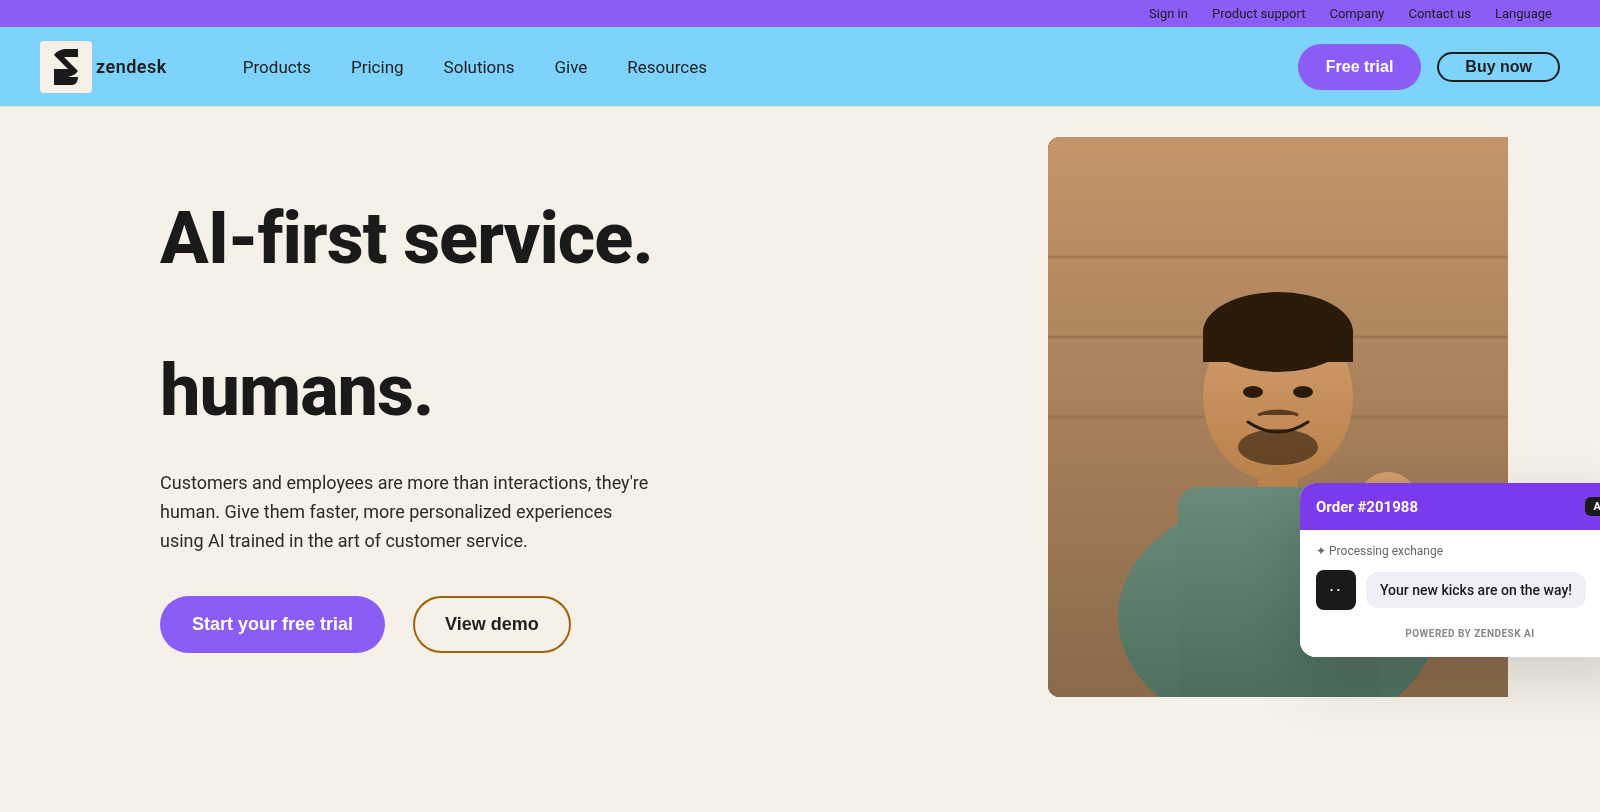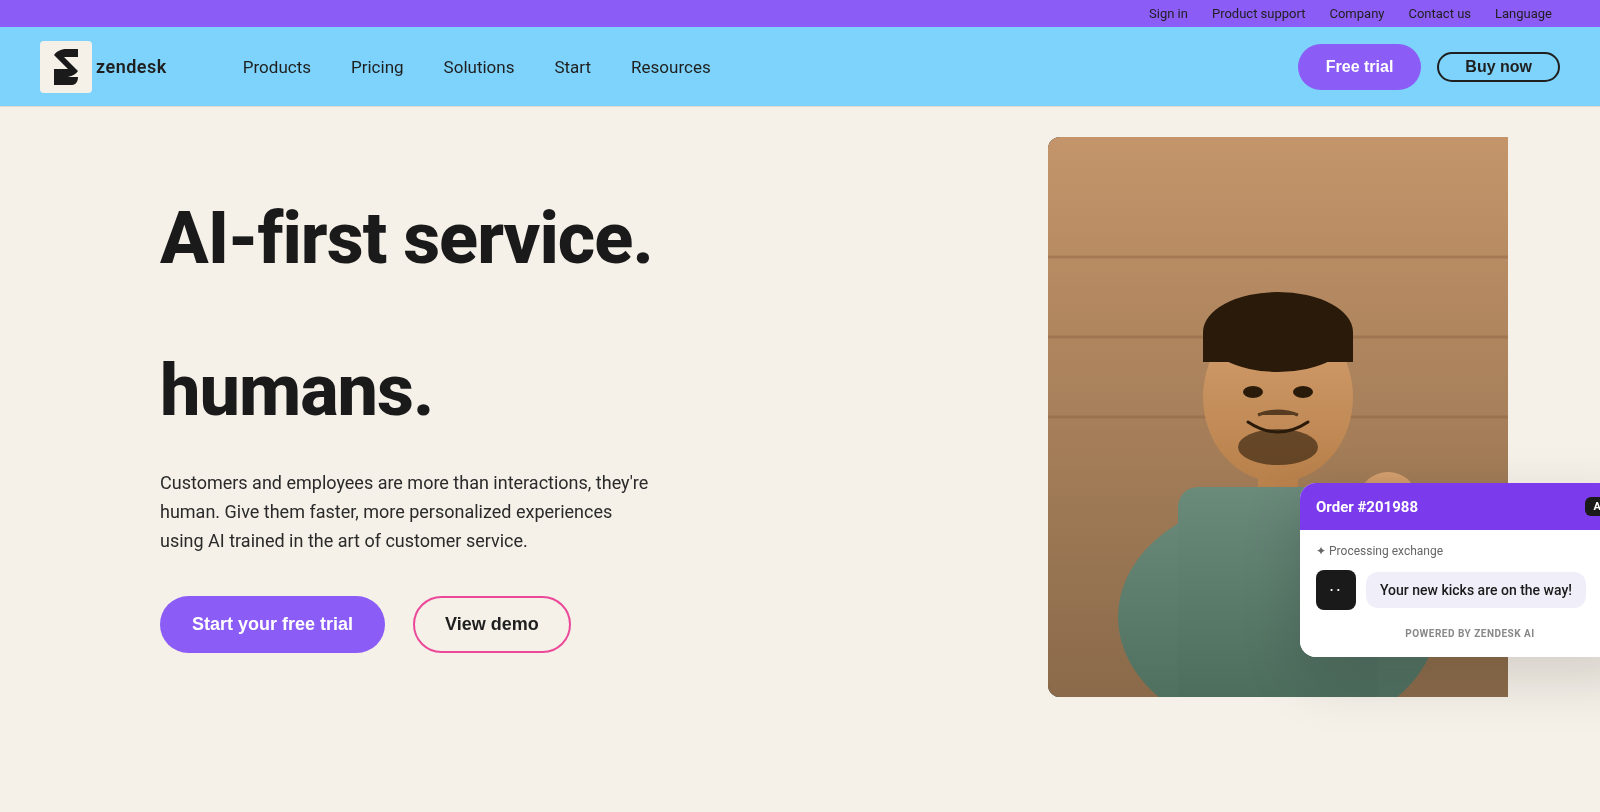--- a/index.html
+++ b/index.html
@@ -134,21 +134,21 @@
       border: none;
       padding: 18px 32px;
       border-radius: 50px;
       font-size: 18px;
       font-weight: 700;
       cursor: pointer;
     }
     .btn-view-demo {
       background-color: transparent;
       color: #1f1f1f;
-      border: 2px solid #ec4899;
+      border: 2px solid #a16207;
       padding: 16px 30px;
       border-radius: 50px;
       font-size: 18px;
       font-weight: 600;
       cursor: pointer;
     }
 
     
     .hero-image-area {
       position: absolute;
@@ -298,21 +298,21 @@
       <path d="M26 8 C26 8, 18 8, 14 14 L28 28 L14 28 L14 36 L26 36 C26 36, 34 36, 38 30 L24 16 L38 16 L38 8 Z" fill="#1a1a1a"></path>
       <path d="M26 36 L14 36 L14 44 L32 44 C36 44, 38 40, 38 36 L26 36 Z" fill="#1a1a1a"></path>
     </svg>
     <span class="logo-text">zendesk</span>
   </a>
 
   <div class="nav-links">
     <a class="nav-link">Products</a>
     <a class="nav-link">Pricing</a>
     <a class="nav-link">Solutions</a>
-    <a class="nav-link">Start</a>
+    <a class="nav-link">Give</a>
     <a class="nav-link">Resources</a>
   </div>
 
   <div class="nav-actions">
     <button class="btn-free-trial">Free trial</button>
     <button class="btn-buy-now">Buy now</button>
   </div>
 </nav>
 
 <section class="hero">

